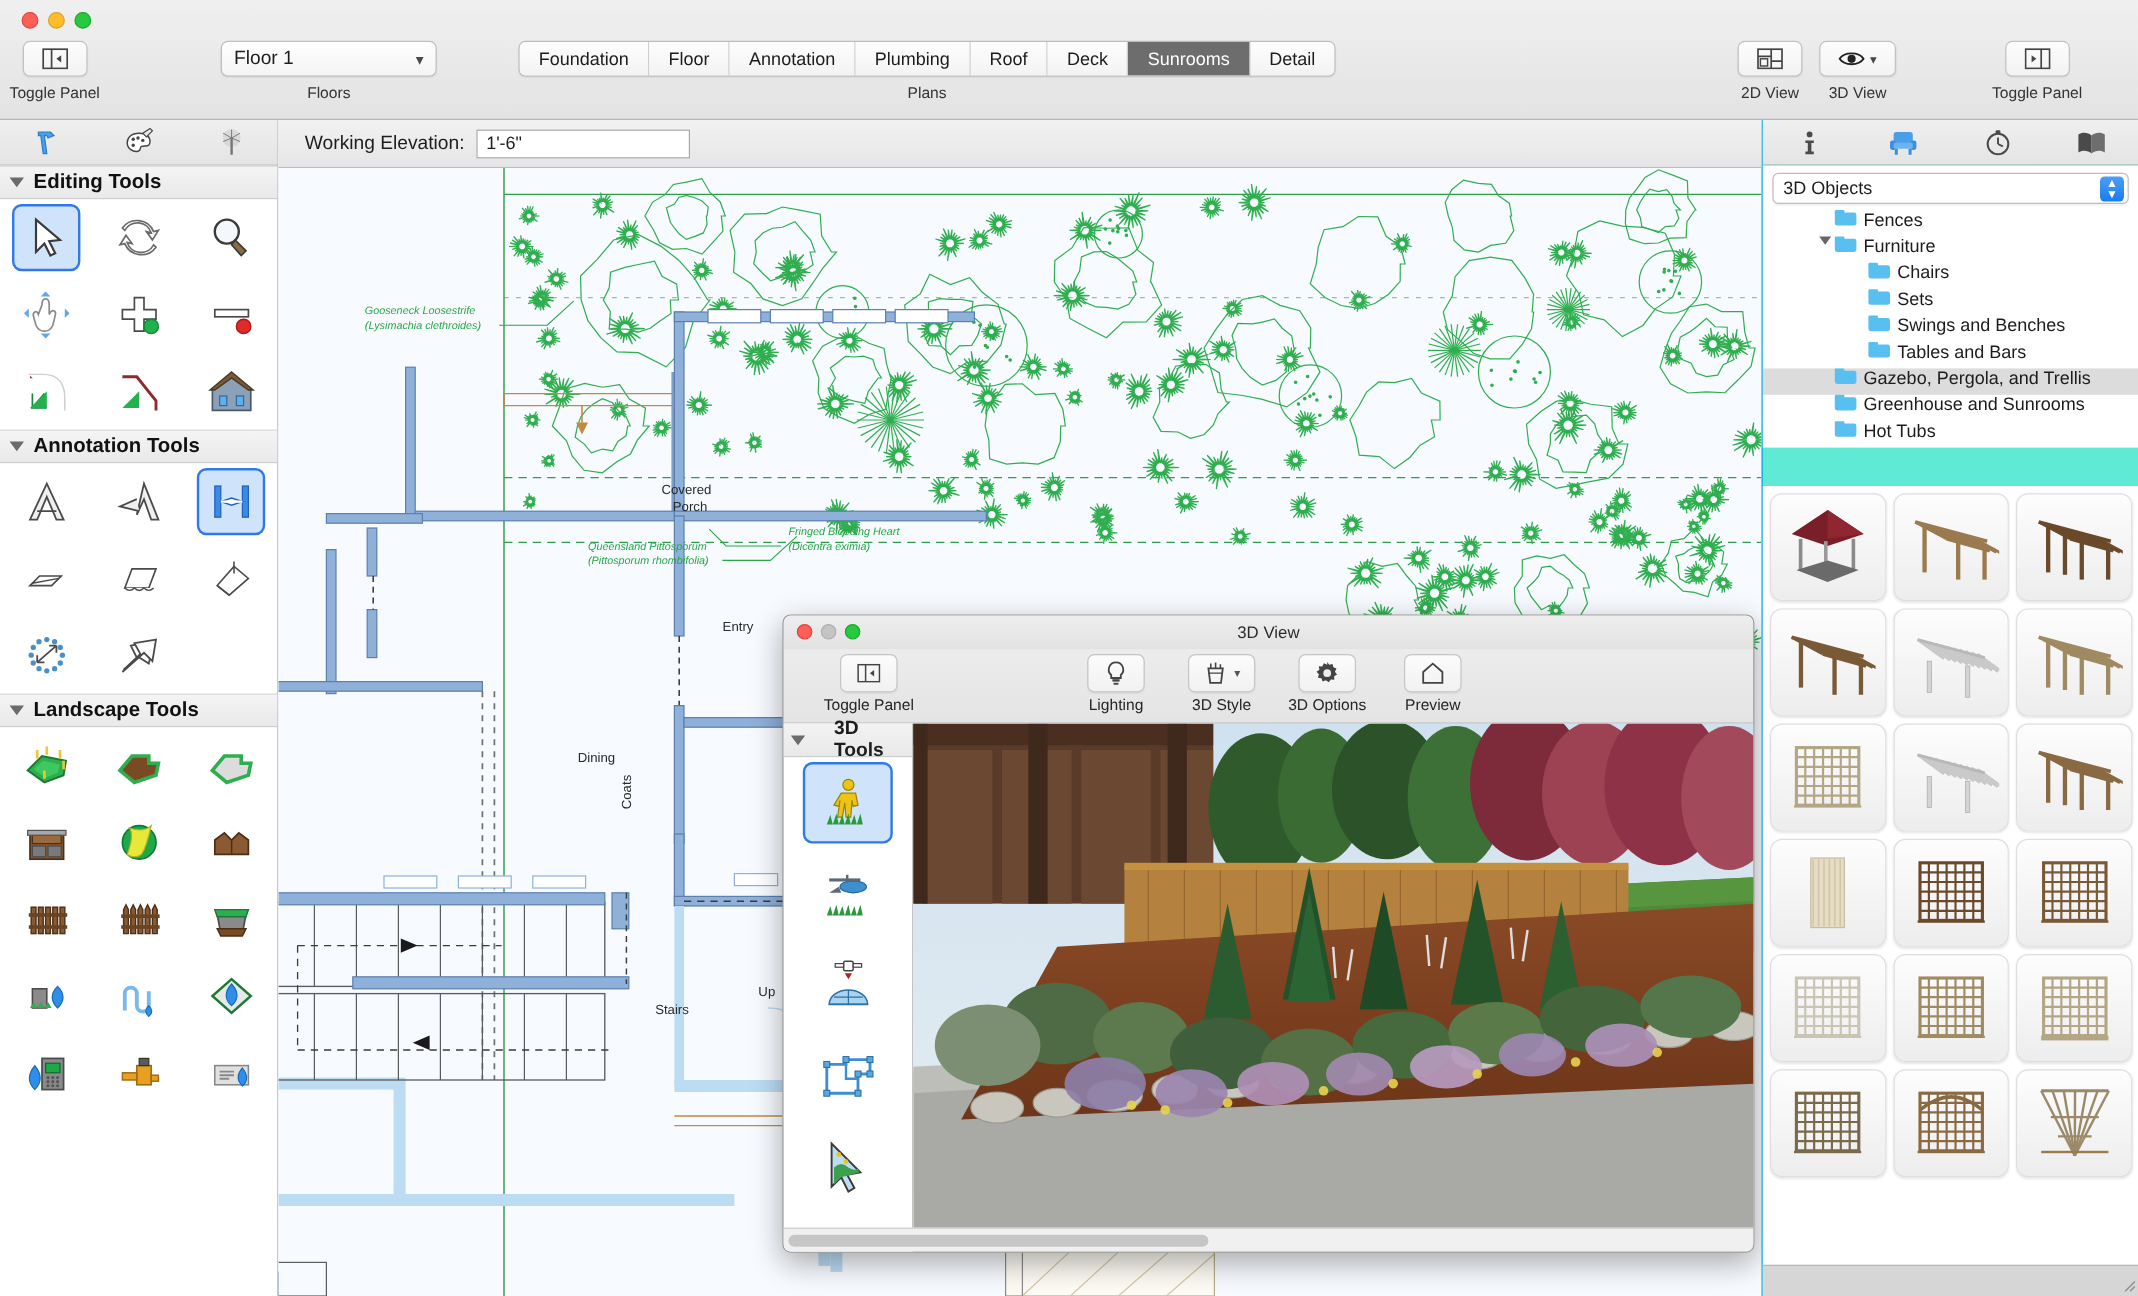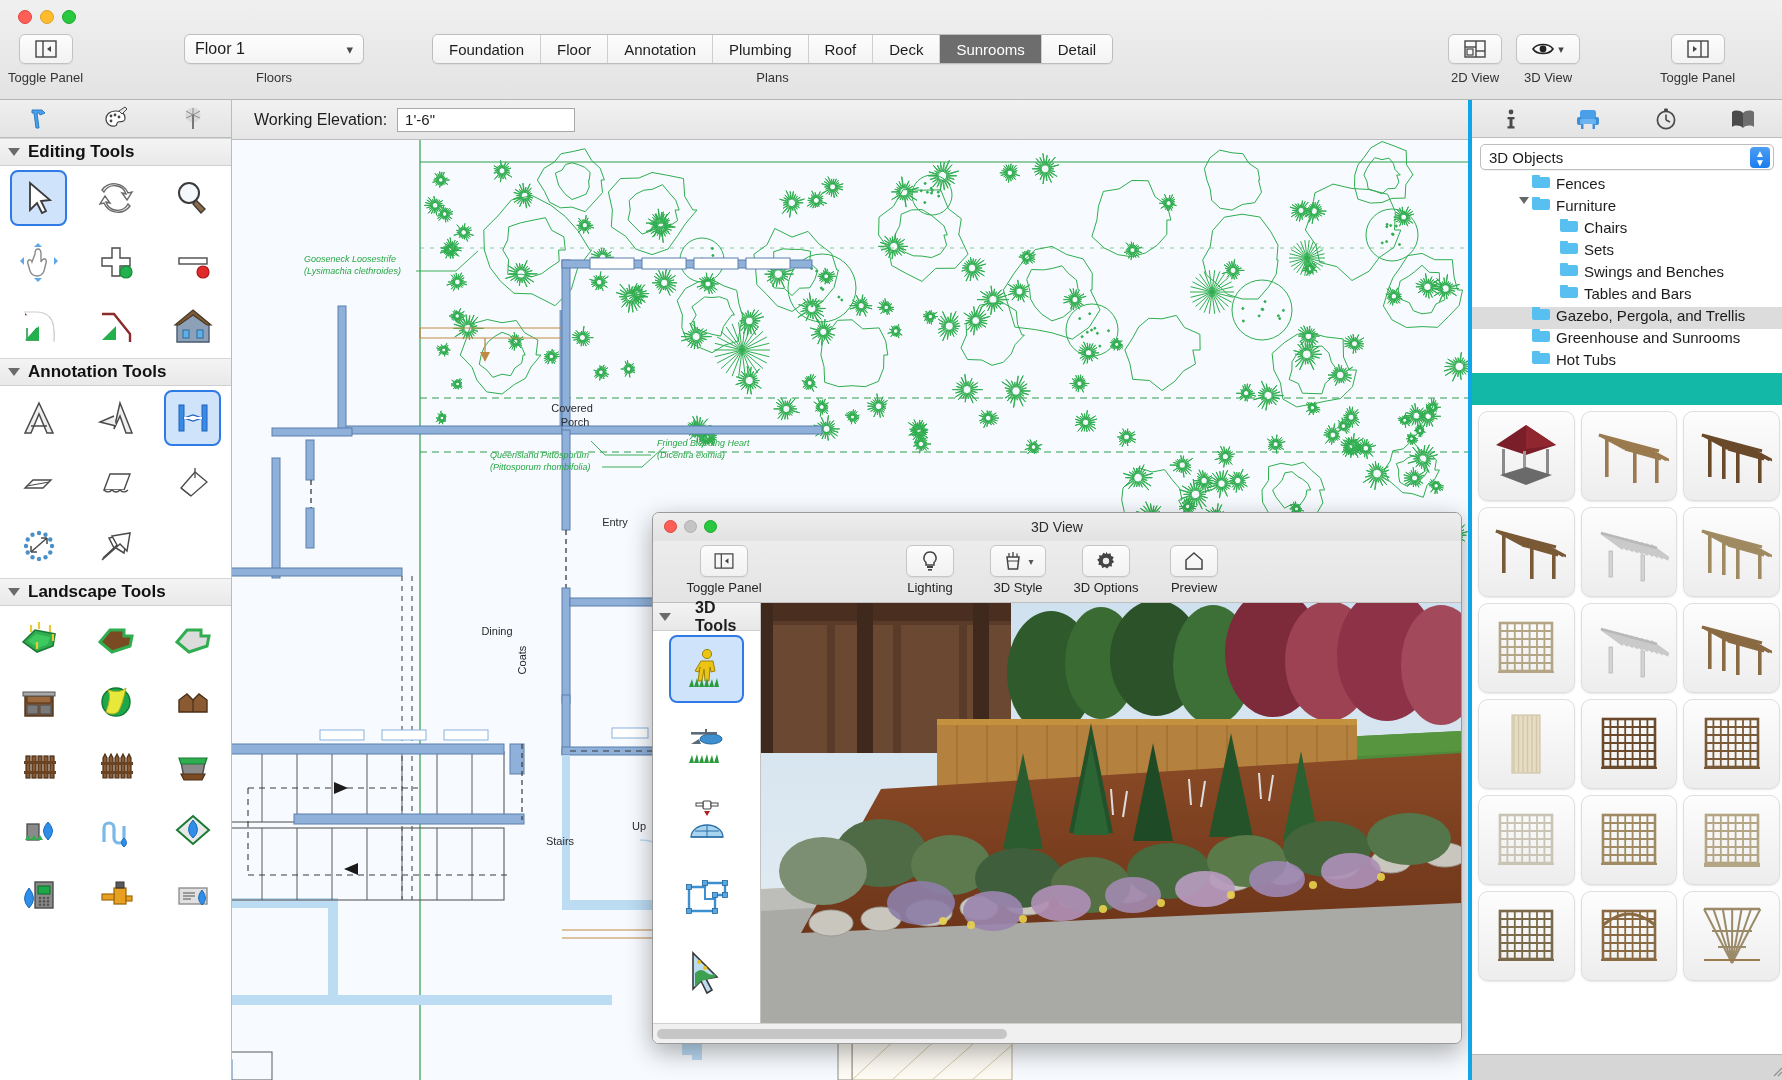--- a/index.html
+++ b/index.html
@@ -152,21 +152,21 @@
   .render3d { flex:1; position:relative; overflow:hidden; }
   .win3d-scroll {
     position:absolute; left:0; bottom:0; width:810px; height:20px;
     background:#f0f0f0; border-top:1px solid #cfcfcf;
   }
   .win3d-scroll .thumb { position:absolute; left:4px; top:5px; width:350px; height:10px; background:#c6c6c6; border-radius:5px; }
 
   
   .right-panel {
     position:absolute; left:1468px; top:100px; width:314px; height:980px;
-    background:#14b8a6; border-left:4px solid #0ea5e9;
+    background:#5eead4; border-left:1px solid #0ea5e9;
   }
   .rp-tabs { height:38px; background:linear-gradient(#efefef,#e4e4e4); border-bottom:1px solid #bcbcbc;
              display:flex; align-items:center; }
   .rp-tab { flex:1; display:flex; align-items:center; justify-content:center; height:100%; }
   .rp-combo-wrap { padding:6px 8px 5px 8px; background:#fff; }
   .rp-combo {
     height:26px; border:1px solid #bdbdbd; border-radius:5px; background:#fff;
     display:flex; align-items:center; padding-left:8px; font-size:15px; position:relative;
     box-shadow:0 1px 1px rgba(0,0,0,.05);
   }

